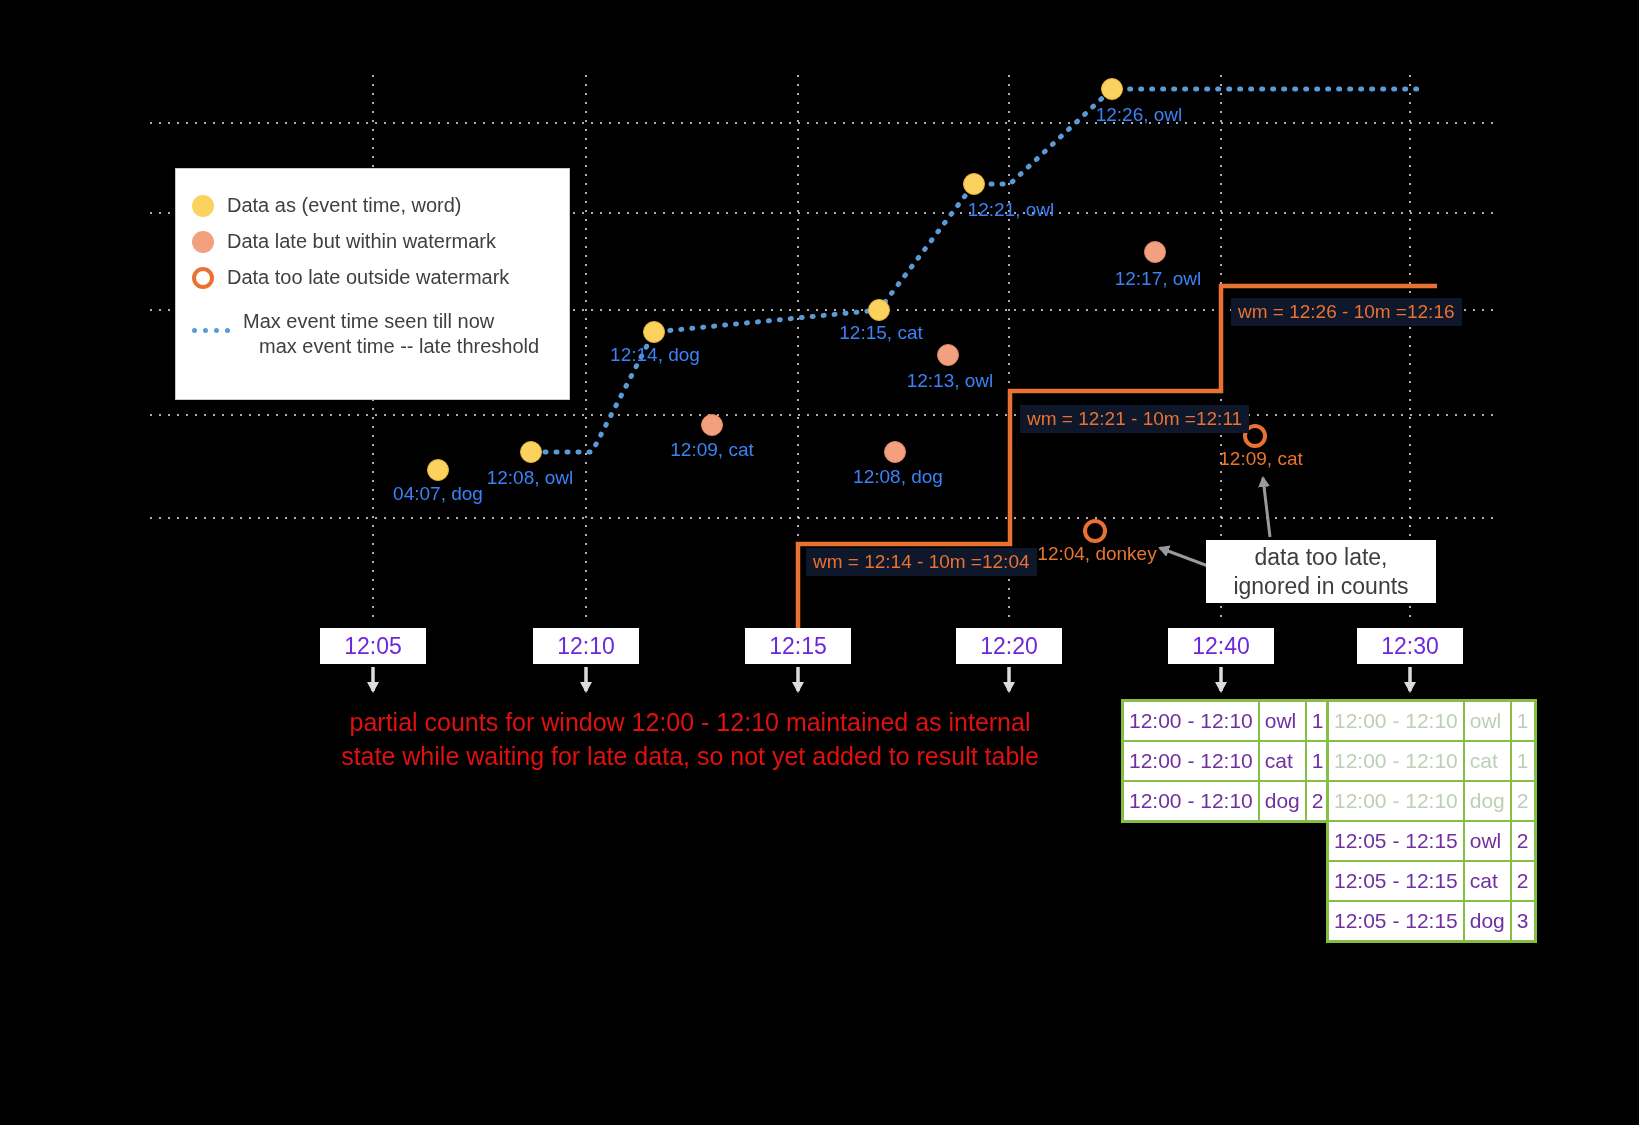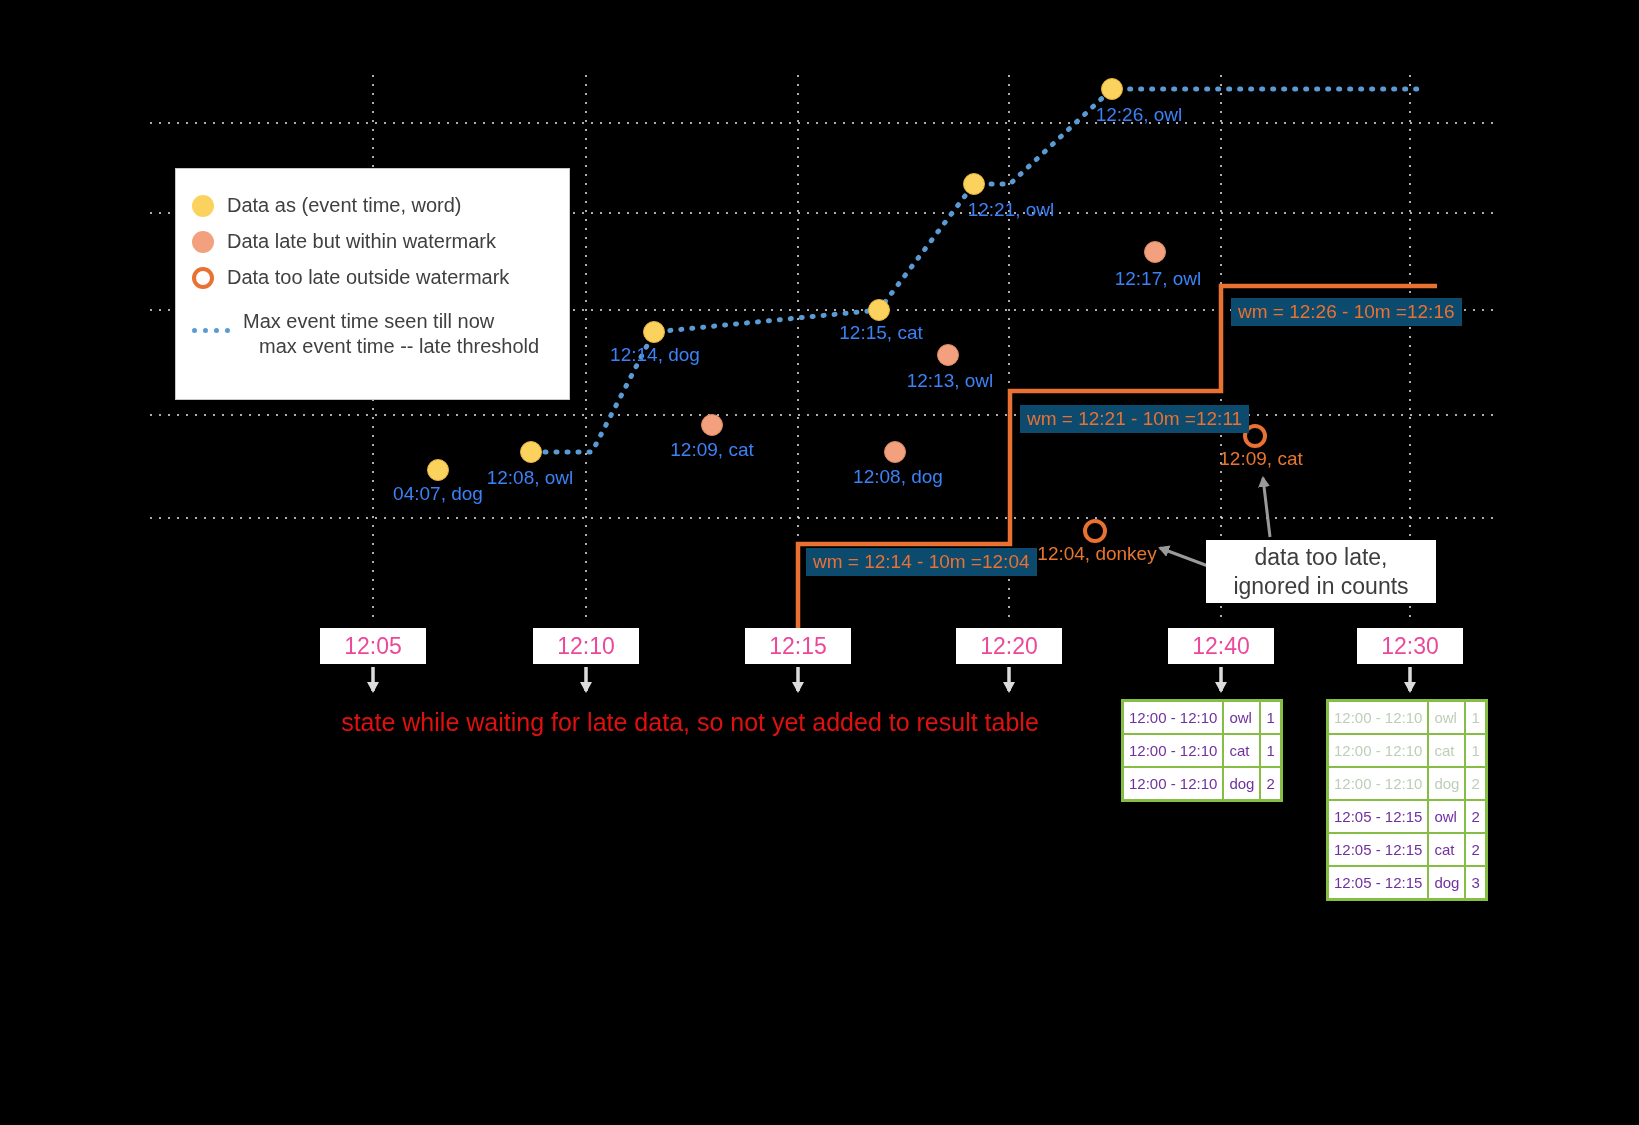--- a/index.html
+++ b/index.html
@@ -18,25 +18,25 @@
   
   .dot{position:absolute;width:22px;height:22px;border-radius:50%;}
   .dot.ontime{background:#fcd25f;border:1px solid #e3b23e;}
   .dot.late{background:#f2a07e;border:1px solid #de8a64;}
   .dot.toolate{width:24px;height:24px;background:transparent;border:4.5px solid #e97132;}
   .plabel{position:absolute;transform:translateX(-50%);font-size:19px;white-space:nowrap;}
   .plabel.gold{color:#3b82f6;}
   .plabel.orange{color:#e8762d;}
 
   
-  .tickbox{position:absolute;top:628px;width:106px;height:36px;background:#ffffff;color:#ec4899;
+  .tickbox{position:absolute;top:628px;width:106px;height:36px;background:#ffffff;color:#6d28d9;
            font-size:23px;display:flex;align-items:center;justify-content:center;}
 
   
-  .wmlabel{position:absolute;background:#0c4a6e;color:#e97132;font-size:19px;padding:3px 7px;white-space:nowrap;}
+  .wmlabel{position:absolute;background:#0f172a;color:#e97132;font-size:19px;padding:3px 7px;white-space:nowrap;}
 
   
   .legend{position:absolute;left:175px;top:168px;width:395px;height:232px;background:#ffffff;
           border:1px solid #c9c9c9;padding:12px 0 0 16px;color:#404040;}
   .lrow{display:flex;align-items:flex-end;gap:13px;height:36px;font-size:20px;}
   .lrow.gap{margin-top:8px;}
   .sw{flex:0 0 auto;}
   .sw.dot-ontime{width:22px;height:22px;border-radius:50%;background:#fcd25f;}
   .sw.dot-late{width:22px;height:22px;border-radius:50%;background:#f2a07e;}
   .sw.dot-toolate{width:22px;height:22px;border-radius:50%;background:#fff;border:4px solid #e97132;}
@@ -46,21 +46,21 @@
 
   
   .rednote{position:absolute;color:#e01010;font-size:25px;line-height:34px;text-align:center;}
   .rednote .em{font-weight:bold;font-style:italic;}
 
   
   .toolate-box{position:absolute;left:1206px;top:540px;width:230px;height:63px;background:#ffffff;
                color:#3d3d3d;font-size:23px;line-height:29px;text-align:center;padding-top:3px;}
 
   
-  .rtable{position:absolute;border-collapse:collapse;background:#ffffff;border:3px solid #86bd44;font-size:15px;}
+  .rtable{position:absolute;border-collapse:collapse;background:#ffffff;border:3px solid #86bd44;font-size:21px;}
   .rtable td{border:2px solid #86bd44;color:#7030a0;padding:7px 5px;white-space:nowrap;}
   .rtable td.c-word{width:36px;}
   .rtable td.c-count{width:18px;}
   .rtable tr.faded td{color:#bdcfb6;}
 </style>
 </head>
 <body>
 
 <div class="canvas">
 
@@ -167,20 +167,21 @@
   <div class="tickbox" style="left:956px">12:20</div>
   <div class="tickbox" style="left:1168px">12:40</div>
   <div class="tickbox" style="left:1357px">12:30</div>
 
   <div class="toolate-box">
     <div>data too late,</div>
     <div>ignored in counts</div>
   </div>
 
   <div class="rednote" style="left:320px;top:705px;width:740px">
+    <div>partial counts for window 12:00 - 12:10 maintained as internal</div>
     <div>state while waiting for late data, so not yet added  to result table</div>
   </div>
 
 
   <table class="rtable" style="left:1121px;top:699px">
     <tbody>
         <tr>
       <td class="c-win">12:00 - 12:10</td>
       <td class="c-word">owl</td>
       <td class="c-count">1</td>

